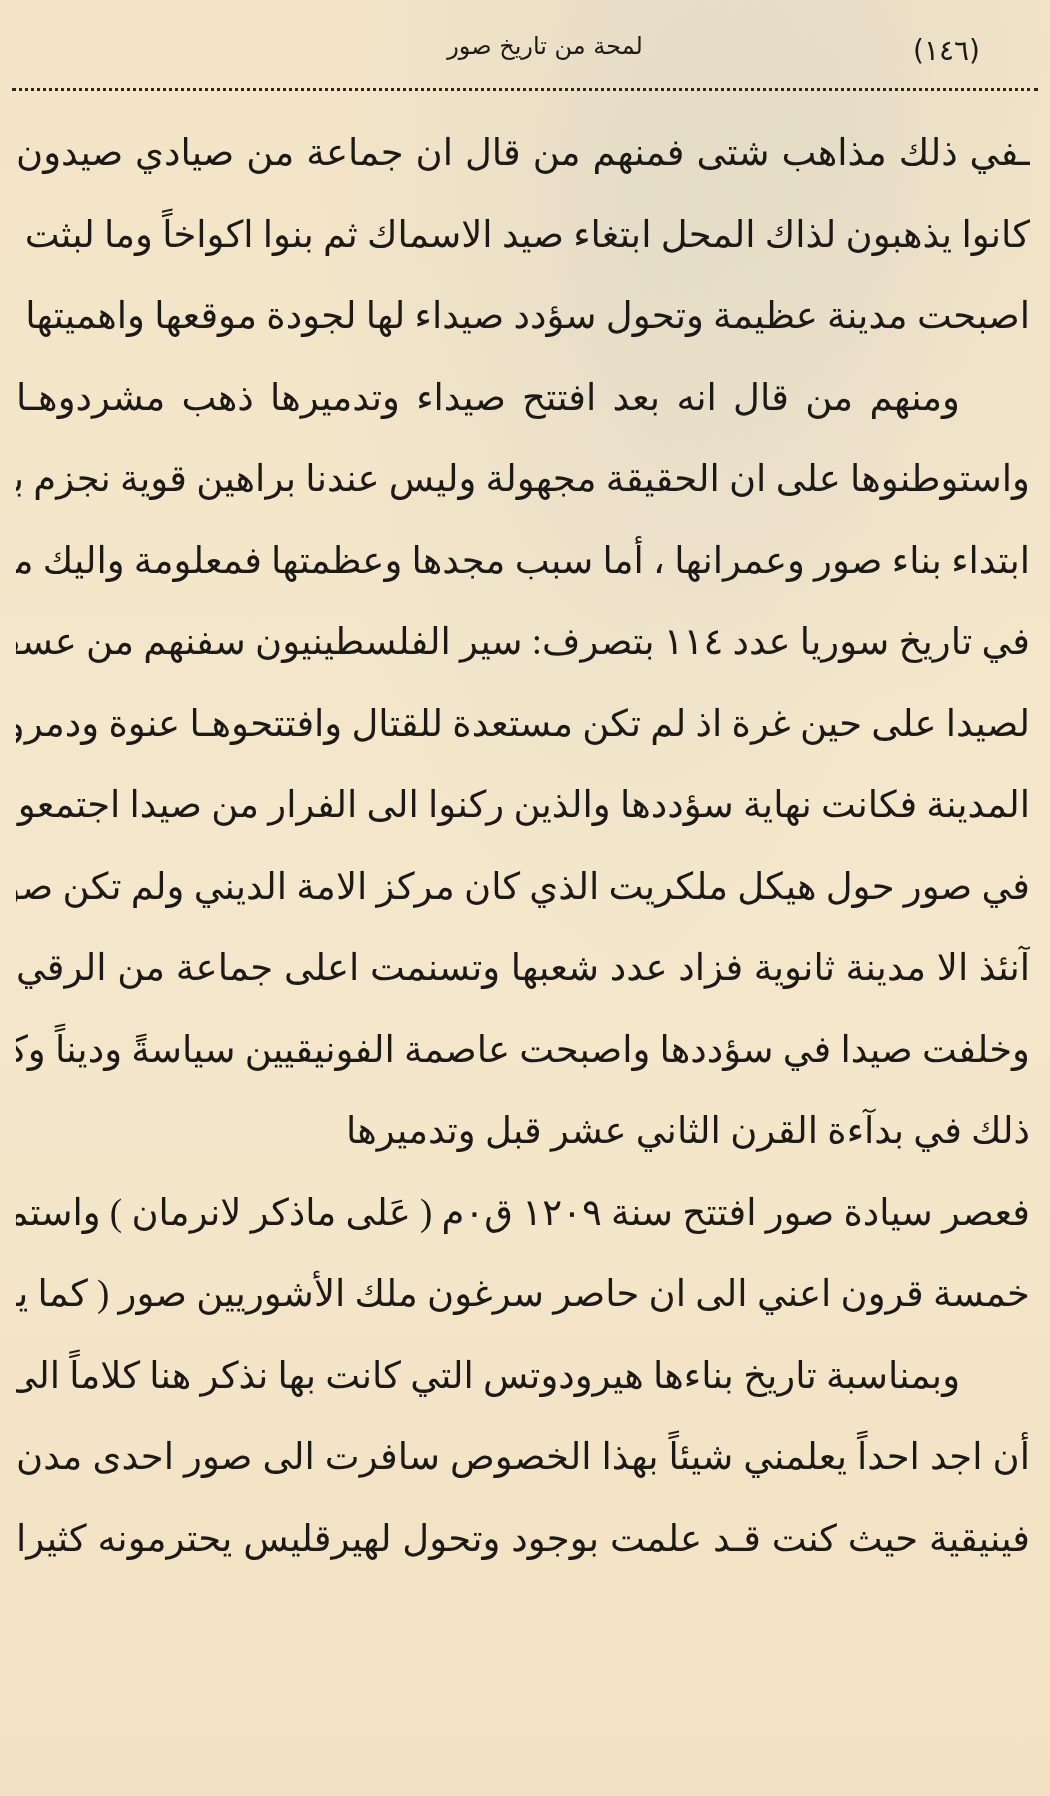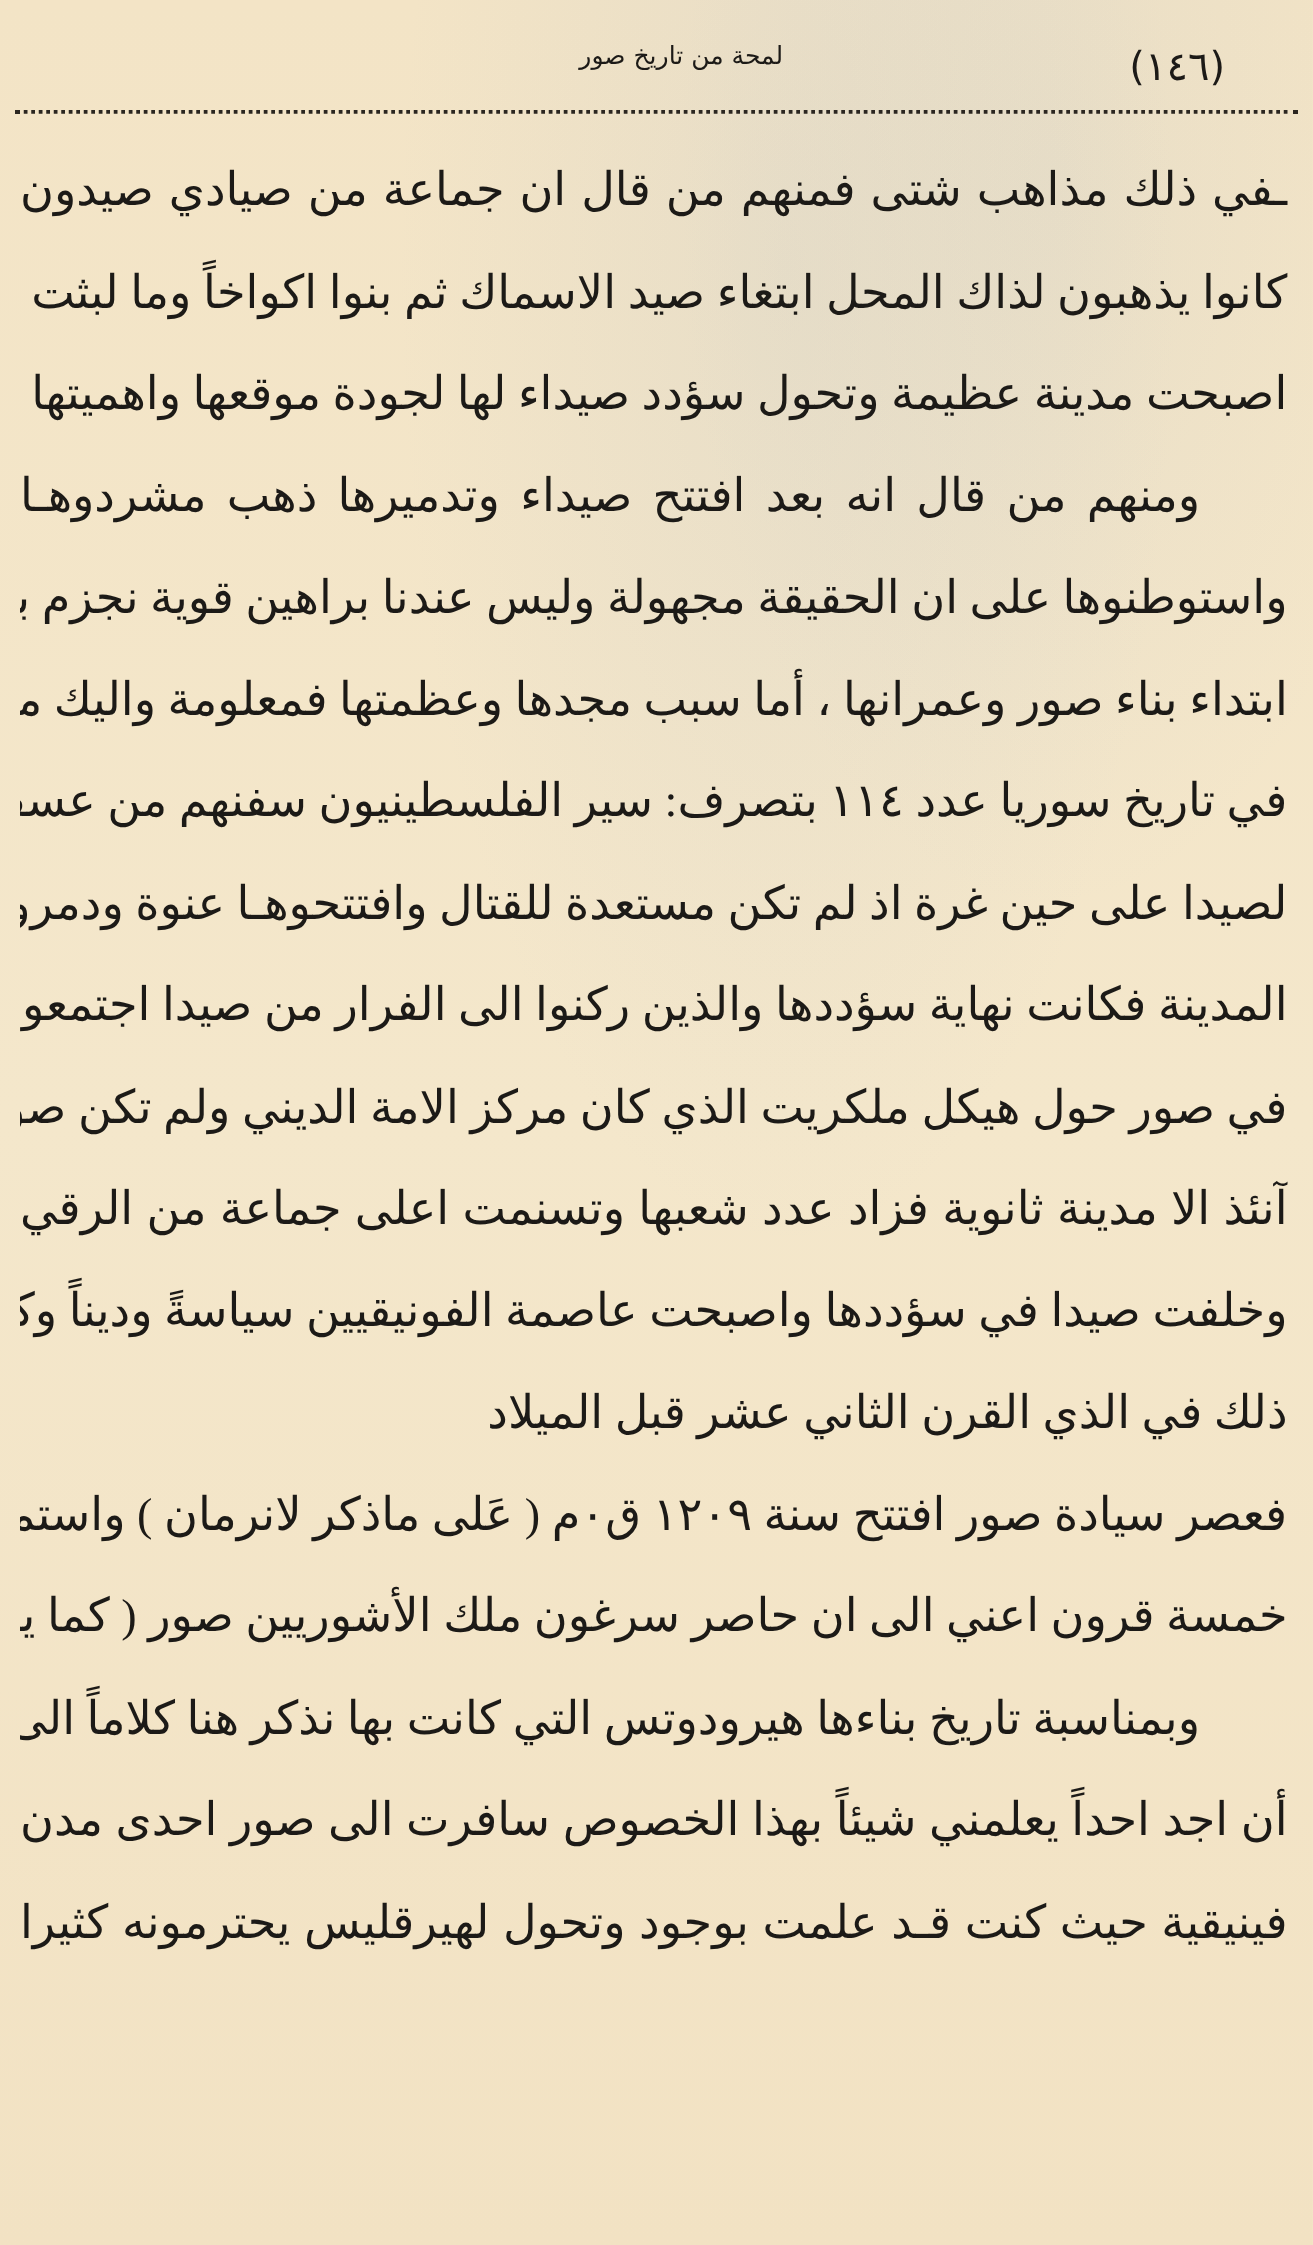--- a/index.html
+++ b/index.html
@@ -30,32 +30,32 @@
       position: absolute;
       top: 20px;
       left: 10px;
       right: 10px;
       height: 62px;
     }
     .page-number {
       position: absolute;
       right: 60px;
       top: 14px;
-      font-size: 32px;
+      font-size: 28px;
       direction: rtl;
       letter-spacing: 2px;
       font-family: "DejaVu Sans", sans-serif;
     }
     .running-title {
       position: absolute;
       left: 0;
       right: 0;
       top: 12px;
       text-align: center;
-      font-size: 20px;
+      font-size: 24px;
       direction: rtl;
       padding-left: 40px;
     }
     .rule {
       position: absolute;
       top: 88px;
       left: 12px;
       right: 12px;
       height: 0;
       border-top: 3px dotted #2b2620;
@@ -102,20 +102,20 @@
     <div class="line">اصبحت مدينة عظيمة وتحول سؤدد صيداء لها لجودة موقعها واهميتها البحرية</div>
     <div class="line indent">ومنهم من قال انه بعد افتتح صيداء وتدميرها ذهب  مشردوهـا</div>
     <div class="line">واستوطنوها على ان الحقيقة مجهولة وليس عندنا براهين قوية نجزم بها على</div>
     <div class="line">ابتداء بناء صور وعمرانها ، أما سبب مجدها وعظمتها فمعلومة واليك ماقاله</div>
     <div class="line">في تاريخ سوريا عدد ١١٤ بتصرف:   سير الفلسطينيون سفنهم من عسقلون</div>
     <div class="line">لصيدا على حين غرة اذ لم تكن مستعدة للقتال  وافتتحوهـا عنوة ودمروا</div>
     <div class="line">المدينة فكانت نهاية سؤددها والذين ركنوا الى الفرار من صيدا اجتمعوا</div>
     <div class="line">في صور حول هيكل ملكريت الذي كان مركز الامة الديني ولم تكن صور</div>
     <div class="line">آنئذ الا مدينة ثانوية فزاد عدد شعبها وتسنمت اعلى جماعة من الرقي</div>
     <div class="line">وخلفت صيدا في سؤددها واصبحت عاصمة الفونيقيين سياسةً وديناً وكان</div>
-    <div class="line short">ذلك في الذي القرن الثاني عشر قبل الميلاد</div>
+    <div class="line short">ذلك في بدآءة القرن الثاني عشر قبل وتدميرها</div>
     <div class="line">فعصر سيادة صور افتتح سنة ١٢٠٩ ق٠م ( عَلى ماذكر لانرمان )  واستمر</div>
     <div class="line">خمسة قرون اعني الى ان حاصر سرغون ملك الأشوريين صور ( كما يأتي )</div>
     <div class="line indent">وبمناسبة تاريخ بناءها هيرودوتس التي كانت بها  نذكر هنا كلاماً الى</div>
     <div class="line">أن اجد احداً يعلمني شيئاً بهذا الخصوص سافرت الى صور احدى مدن</div>
     <div class="line">فينيقية حيث كنت قـد علمت بوجود وتحول لهيرقليس يحترمونه كثيرا</div>
   </div>
 </div>
 
 </body></html>

